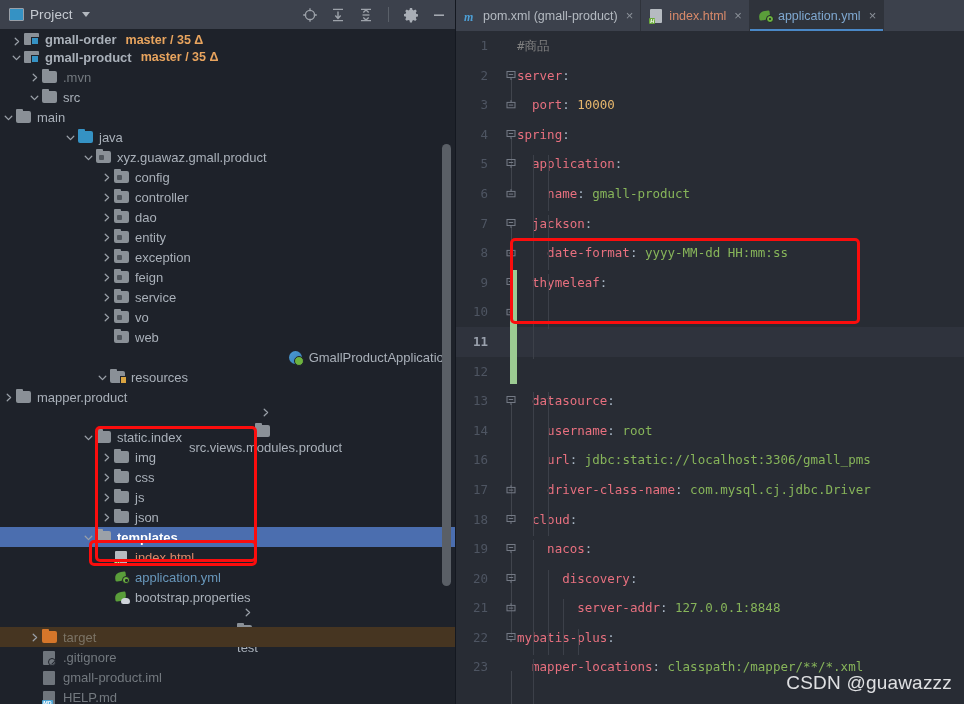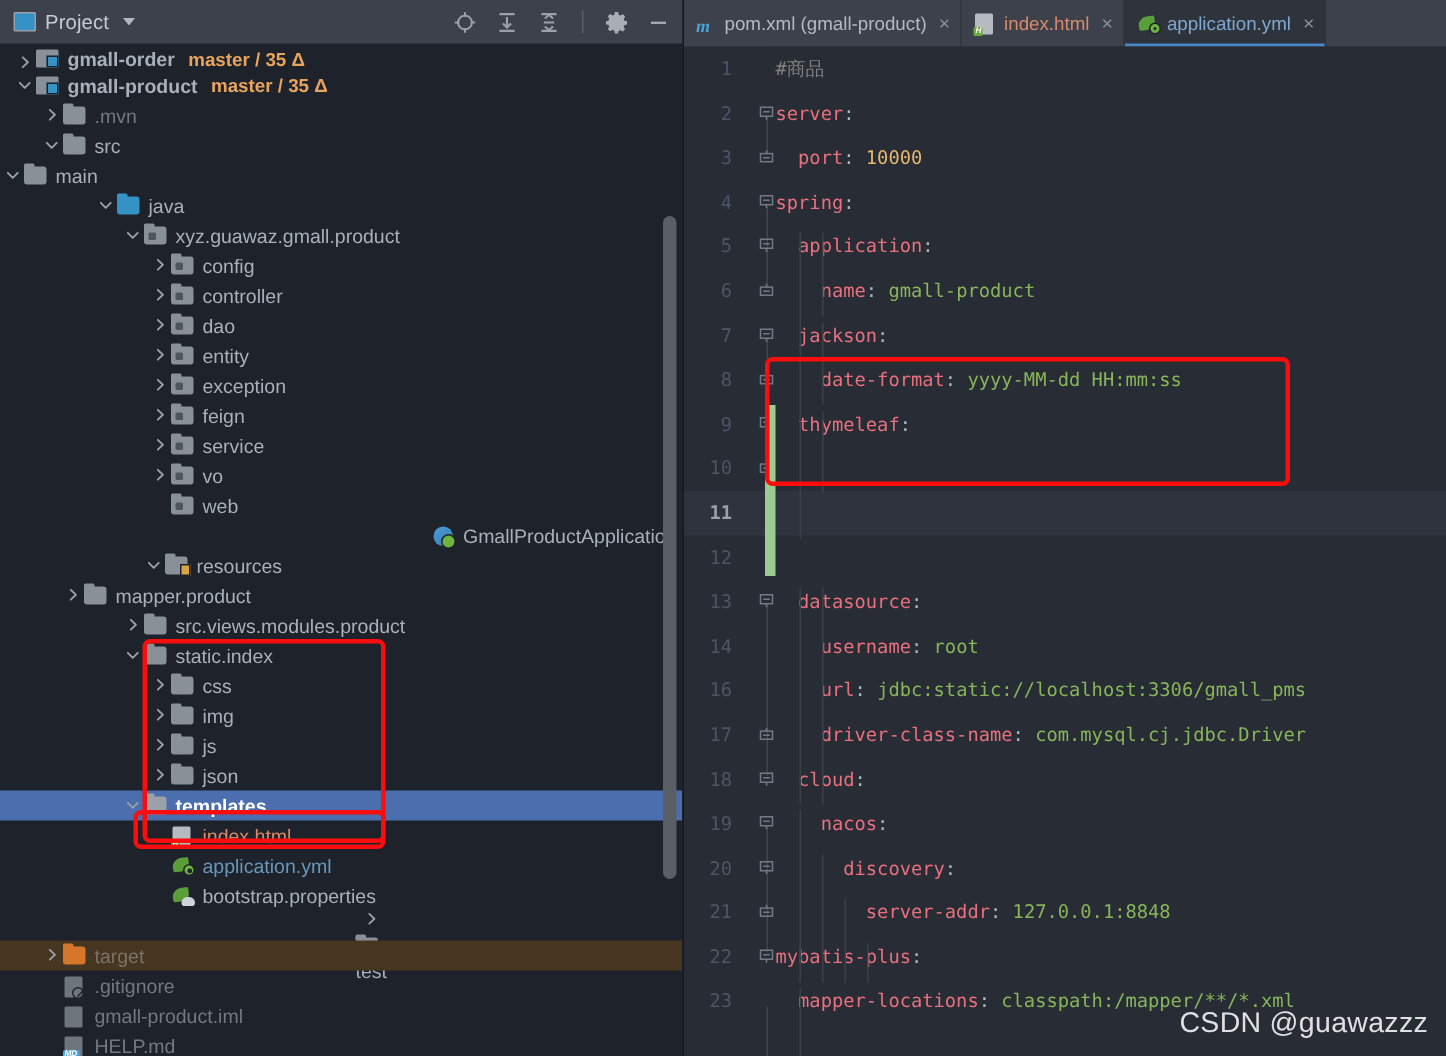--- a/index.html
+++ b/index.html
@@ -607,64 +607,64 @@
             <span class="arrow"><svg width="11" height="11" viewBox="0 0 11 11">
                 <path d="M2.2 4.2L5.5 7.6 8.8 4.2" fill="none" stroke="#9aa0a8" stroke-width="1.25" stroke-linecap="round" stroke-linejoin="round"></path>
               </svg></span>
             <span class="ico">
               <span class="folder">
                 <i class="stripes"></i>
               </span>
             </span>
             <span class="lbl clr-norm">resources</span>
           </div>
-          <div class="row" style=" margin-left: 40px;">
+          <div class="row" style="">
             <span class="arrow"><svg width="11" height="11" viewBox="0 0 11 11">
                 <path d="M4.2 2.2L7.6 5.5 4.2 8.8" fill="none" stroke="#9aa0a8" stroke-width="1.25" stroke-linecap="round" stroke-linejoin="round"></path>
               </svg></span>
             <span class="ico">
               <span class="folder"></span>
             </span>
             <span class="lbl clr-norm">mapper.product</span>
           </div>
+          <div class="row" style="padding-left: 80px; flex-direction: column;">
+            <span class="arrow"><svg width="11" height="11" viewBox="0 0 11 11">
+                <path d="M4.2 2.2L7.6 5.5 4.2 8.8" fill="none" stroke="#9aa0a8" stroke-width="1.25" stroke-linecap="round" stroke-linejoin="round"></path>
+              </svg></span>
+            <span class="ico">
+              <span class="folder"></span>
+            </span>
+            <span class="lbl clr-norm">src.views.modules.product</span>
+          </div>
           <div class="row" style="padding-left: 80px;">
             <span class="arrow"><svg width="11" height="11" viewBox="0 0 11 11">
-                <path d="M4.2 2.2L7.6 5.5 4.2 8.8" fill="none" stroke="#9aa0a8" stroke-width="1.25" stroke-linecap="round" stroke-linejoin="round"></path>
-              </svg></span>
-            <span class="ico">
-              <span class="folder"></span>
-            </span>
-            <span class="lbl clr-norm">src.views.modules.product</span>
-          </div>
-          <div class="row" style="padding-left: 80px;">
-            <span class="arrow"><svg width="11" height="11" viewBox="0 0 11 11">
                 <path d="M2.2 4.2L5.5 7.6 8.8 4.2" fill="none" stroke="#9aa0a8" stroke-width="1.25" stroke-linecap="round" stroke-linejoin="round"></path>
               </svg></span>
             <span class="ico">
               <span class="folder"></span>
             </span>
             <span class="lbl clr-norm">static.index</span>
           </div>
           <div class="row" style="padding-left: 98px;">
             <span class="arrow"><svg width="11" height="11" viewBox="0 0 11 11">
                 <path d="M4.2 2.2L7.6 5.5 4.2 8.8" fill="none" stroke="#9aa0a8" stroke-width="1.25" stroke-linecap="round" stroke-linejoin="round"></path>
               </svg></span>
             <span class="ico">
               <span class="folder"></span>
             </span>
+            <span class="lbl clr-norm">img</span>
+          </div>
+          <div class="row" style="padding-left: 98px;">
+            <span class="arrow"><svg width="11" height="11" viewBox="0 0 11 11">
+                <path d="M4.2 2.2L7.6 5.5 4.2 8.8" fill="none" stroke="#9aa0a8" stroke-width="1.25" stroke-linecap="round" stroke-linejoin="round"></path>
+              </svg></span>
+            <span class="ico">
+              <span class="folder"></span>
+            </span>
             <span class="lbl clr-norm">css</span>
-          </div>
-          <div class="row" style="padding-left: 98px;">
-            <span class="arrow"><svg width="11" height="11" viewBox="0 0 11 11">
-                <path d="M4.2 2.2L7.6 5.5 4.2 8.8" fill="none" stroke="#9aa0a8" stroke-width="1.25" stroke-linecap="round" stroke-linejoin="round"></path>
-              </svg></span>
-            <span class="ico">
-              <span class="folder"></span>
-            </span>
-            <span class="lbl clr-norm">img</span>
           </div>
           <div class="row" style="padding-left: 98px;">
             <span class="arrow"><svg width="11" height="11" viewBox="0 0 11 11">
                 <path d="M4.2 2.2L7.6 5.5 4.2 8.8" fill="none" stroke="#9aa0a8" stroke-width="1.25" stroke-linecap="round" stroke-linejoin="round"></path>
               </svg></span>
             <span class="ico">
               <span class="folder"></span>
             </span>
             <span class="lbl clr-norm">js</span>
           </div>

